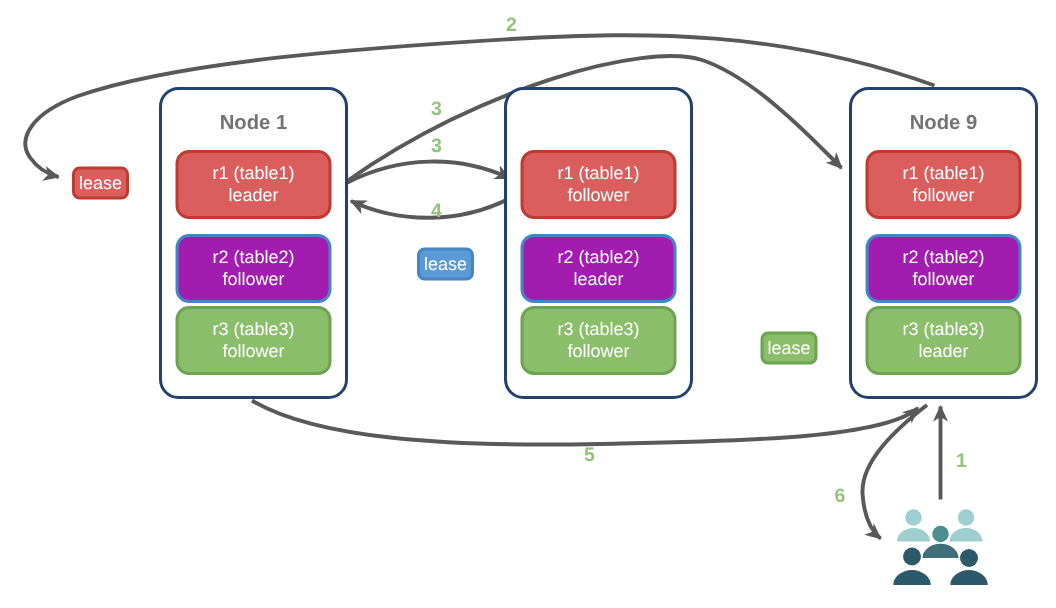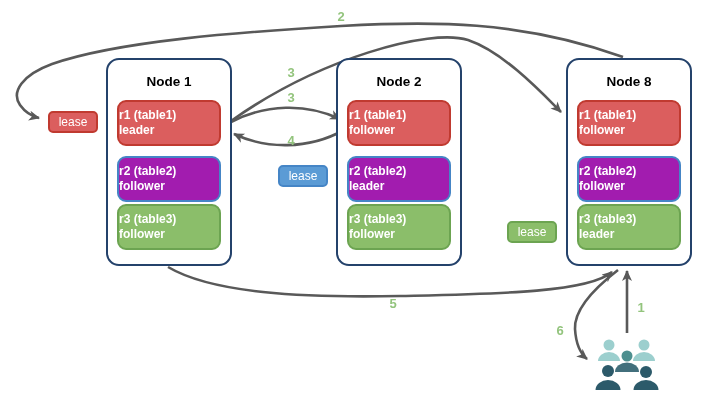--- a/index.html
+++ b/index.html
@@ -7,33 +7,33 @@
     position:relative;width:704px;height:405px;background:#ffffff;overflow:hidden;
     font-family:"Liberation Sans", sans-serif;
   }
   svg.overlay{position:absolute;left:0;top:0;width:704px;height:405px;}
   .node{
     position:absolute;top:58px;width:126px;height:208px;box-sizing:border-box;
     background:#ffffff;border:2px solid #24426B;border-radius:13px;
   }
   .node-title{
     position:absolute;top:14px;left:0;right:0;text-align:center;
-    font-size:13.5px;font-weight:bold;color:#000000;
+    font-size:13.5px;font-weight:bold;color:#737373;
   }
   .replica{
     position:absolute;left:9px;right:9px;height:46px;box-sizing:border-box;
     border-radius:9px;border:2px solid;display:flex;flex-direction:column;
-    align-items:flex-start;justify-content:center;color:#ffffff;font-size:12px;line-height:15px;font-weight:bold;
+    align-items:center;justify-content:center;color:#ffffff;font-size:12px;line-height:15px;
   }
   .r1{top:40px}.r2{top:96px}.r3{top:144px}
   .red{background:#DB5E5E;border-color:#C03A30;}
   .blue{background:#a21caf;border-color:#4585C6;}
   .green{background:#8BBE6A;border-color:#6CA451;}
   .lease{
-    position:absolute;width:50px;height:22px;box-sizing:border-box;border:2px solid;
+    position:absolute;width:38px;height:22px;box-sizing:border-box;border:2px solid;
     border-radius:5px;color:#ffffff;font-size:12px;line-height:18px;text-align:center;
   }
   .lease-red{left:48px;top:111px;background:#DB5E5E;border-color:#C03A30;}
   .lease-blue{left:278px;top:165px;background:#5B9BD5;border-color:#4585C6;}
   .lease-green{left:507px;top:221px;background:#8BBE6A;border-color:#6CA451;}
   .step{
     position:absolute;transform:translate(-50%,-50%);
     font-size:13px;font-weight:bold;color:#93C47D;
   }
 </style>
@@ -84,37 +84,36 @@
       <span>r2 (table2)</span>
       <span>follower</span>
     </div>
     <div class="replica r3 green">
       <span>r3 (table3)</span>
       <span>follower</span>
     </div>
   </div>
 
   <div class="node" style="left:336px">
-    <div class="node-title">Node 2</div>
     <div class="replica r1 red">
       <span>r1 (table1)</span>
       <span>follower</span>
     </div>
     <div class="replica r2 blue">
       <span>r2 (table2)</span>
       <span>leader</span>
     </div>
     <div class="replica r3 green">
       <span>r3 (table3)</span>
       <span>follower</span>
     </div>
   </div>
 
   <div class="node" style="left:566px">
-    <div class="node-title">Node 8</div>
+    <div class="node-title">Node 9</div>
     <div class="replica r1 red">
       <span>r1 (table1)</span>
       <span>follower</span>
     </div>
     <div class="replica r2 blue">
       <span>r2 (table2)</span>
       <span>follower</span>
     </div>
     <div class="replica r3 green">
       <span>r3 (table3)</span>

